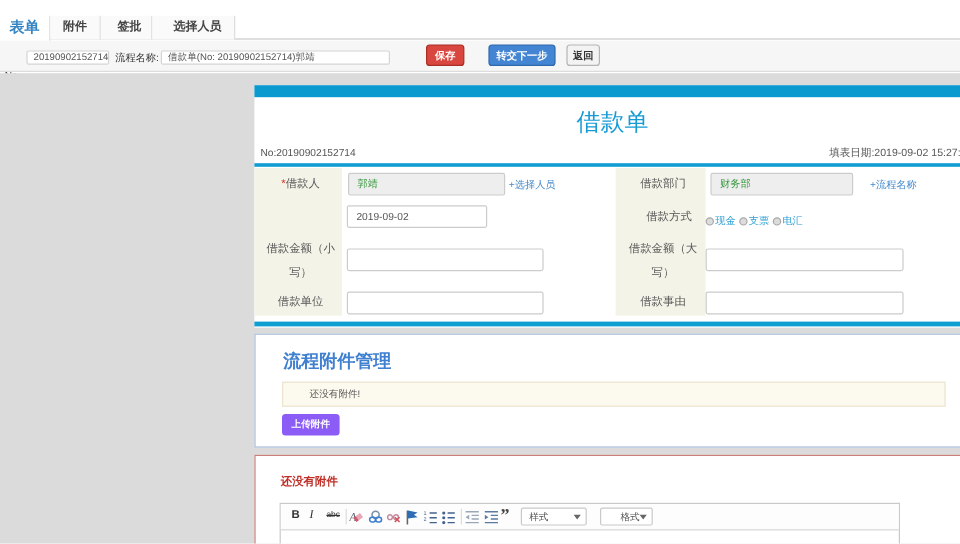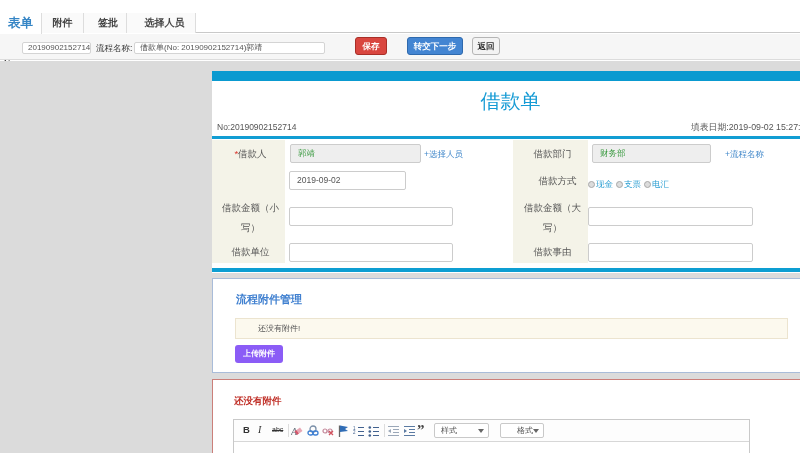--- a/index.html
+++ b/index.html
@@ -42,21 +42,21 @@
   font-size:8.5px; color:#555; line-height:16px; padding-left:7px; height:19px; }
 .ro { background:#eeeeee; color:#3a9a40; }
 .blink { position:absolute; font-size:8.5px; color:#4288ca; }
 .radio { display:inline-block; width:7px; height:7px; border-radius:50%;
   background:#dcdcdc; border:1px solid #a8a8a8; vertical-align:-1px; margin-right:1px; }
 .radios { position:absolute; font-size:8.5px; color:#2d9fd2; }
 
 
 .panel2 { position:absolute; left:212px; top:217px; width:597px; height:95px; background:#fff;
   border:1px solid #a9bcd9; }
-.p2title { position:absolute; left:23px; top:13px; font-size:11px; font-weight:bold; color:#4080d0; }
+.p2title { position:absolute; left:23px; top:13px; font-size:15px; font-weight:bold; color:#4080d0; }
 .p2bar { position:absolute; left:22px; top:39px; width:553px; height:21px; background:#fcf9ee;
   border:1px solid #ece4cf; font-size:8px; color:#555; line-height:19px; padding-left:22px; }
 .p2btn { position:absolute; left:22px; top:66px; width:48px; height:18px; background:#8b5cf6;
   border-radius:3px; color:#fff; font-size:8px; font-weight:bold; text-align:center; line-height:18px; }
 
 
 .panel3 { position:absolute; left:212px; top:318px; width:597px; height:140px; background:#fff;
   border:1px solid #cb7f7a; }
 .p3title { position:absolute; left:21px; top:15px; font-size:9.5px; font-weight:bold; color:#c03028; }
 .editor { position:absolute; left:20px; top:39px; width:517px; height:100px;

